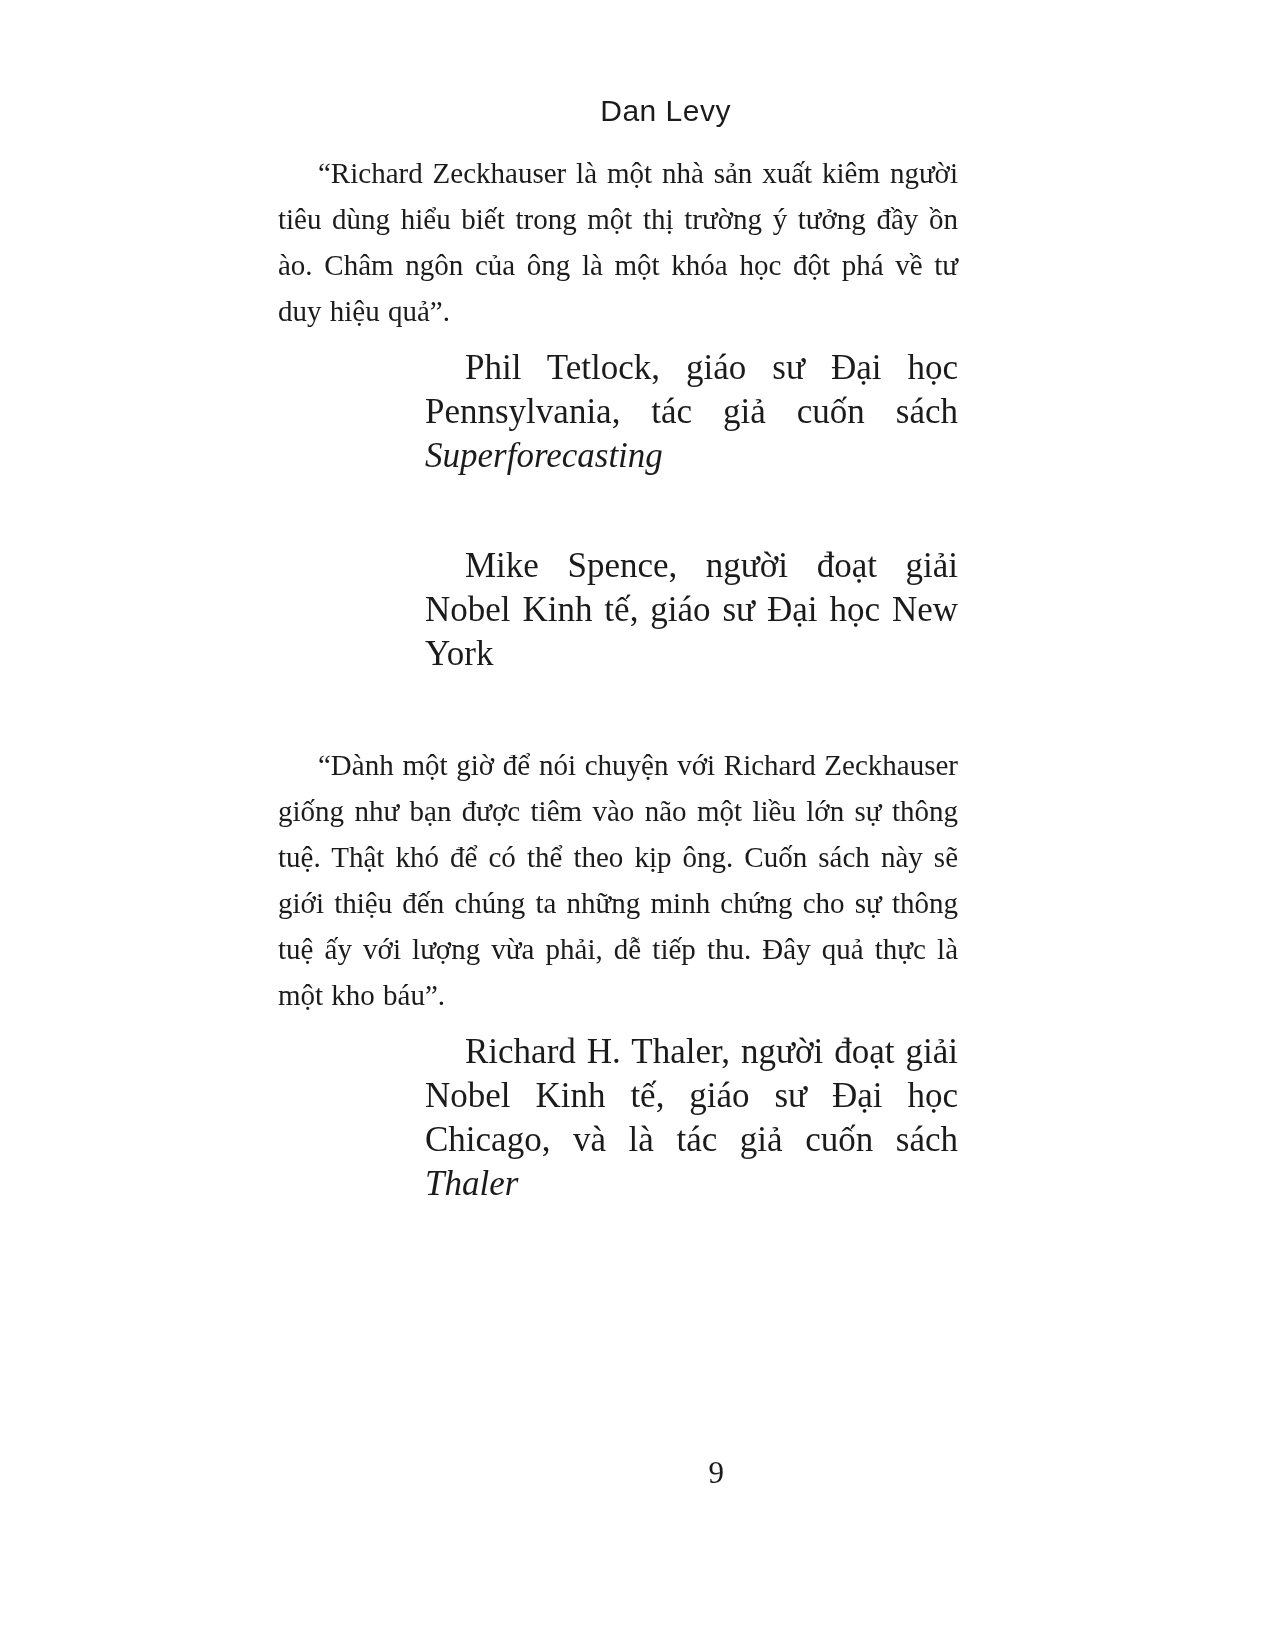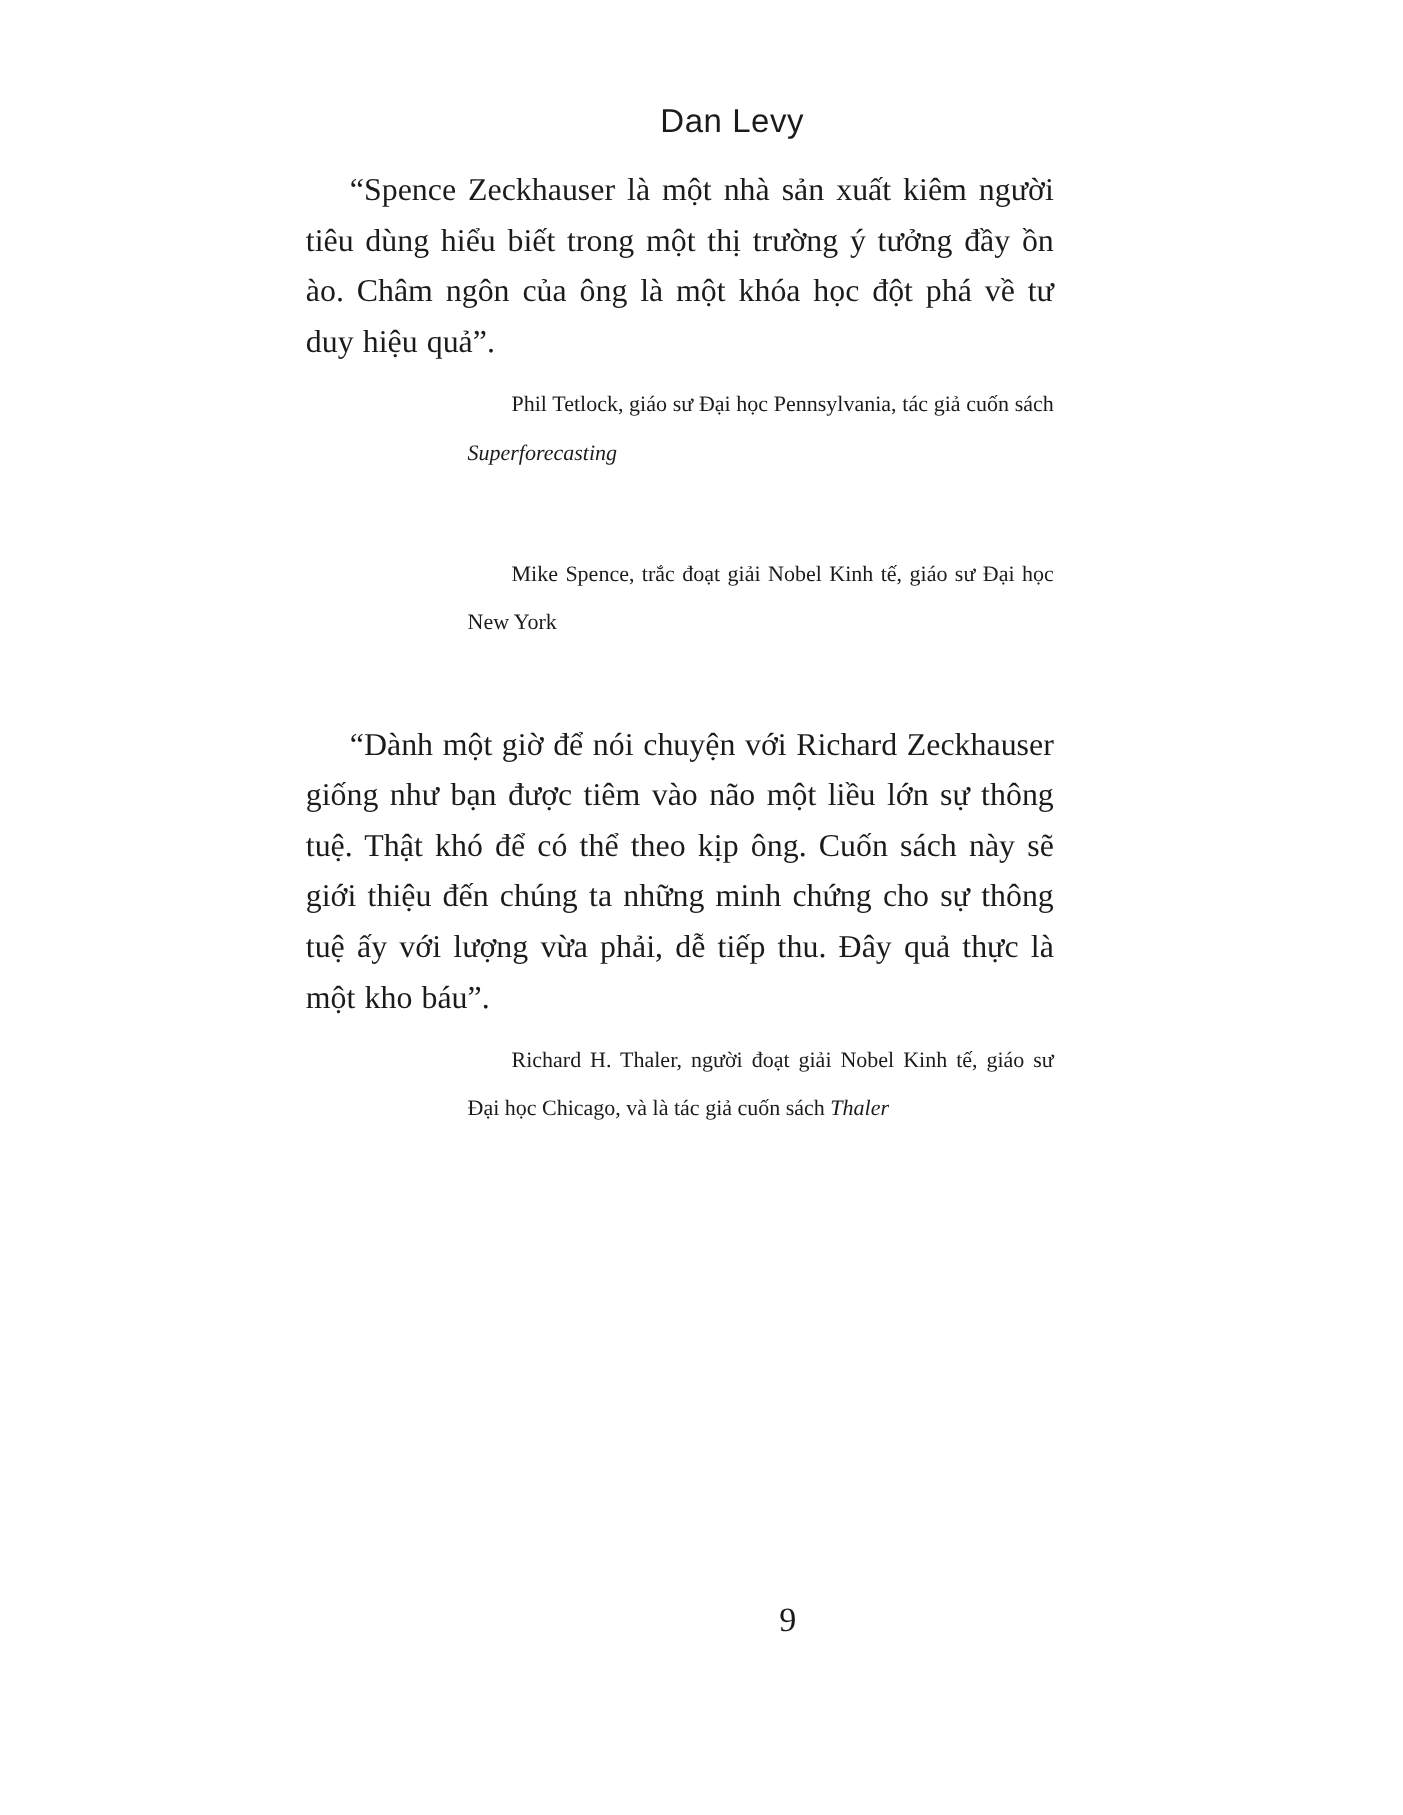--- a/index.html
+++ b/index.html
@@ -34,21 +34,21 @@
   }
   .quote {
     font-size: 29px;
     line-height: 46px;
     text-align: justify;
     text-indent: 40px;
     margin: 0 0 12px 0;
     word-spacing: 1px;
   }
   .attribution {
-    font-size: 20px;
+    font-size: 35px;
     line-height: 44px;
     text-align: justify;
     text-indent: 40px;
     margin: 0 0 66px 147px;
   }
   .attribution .italic {
     font-style: italic;
   }
   .quote-block:last-of-type .attribution {
     margin-bottom: 0;
@@ -64,26 +64,26 @@
 </head>
 <body>
 
 <div class="page">
 
   <div class="running-header">Dan Levy</div>
 
   <div class="content">
 
     <div class="quote-block">
-      <p class="quote">“Spence Zeckhauser là một nhà sản xuất kiêm người tiêu dùng hiểu biết trong một thị trường ý tưởng đầy ồn ào. Châm ngôn của ông là một khóa học đột phá về tư duy hiệu quả”.</p>
+      <p class="quote">“Richard Zeckhauser là một nhà sản xuất kiêm người tiêu dùng hiểu biết trong một thị trường ý tưởng đầy ồn ào. Châm ngôn của ông là một khóa học đột phá về tư duy hiệu quả”.</p>
       <p class="attribution"><span>Phil Tetlock, giáo sư Đại học Pennsylvania, tác giả cuốn sách </span><span class="italic">Superforecasting</span></p>
     </div>
 
     <div class="quote-block">
-      <p class="attribution"><span>Mike Spence, trắc đoạt giải Nobel Kinh tế, giáo sư Đại học New York</span><span class="italic"></span></p>
+      <p class="attribution"><span>Mike Spence, người đoạt giải Nobel Kinh tế, giáo sư Đại học New York</span><span class="italic"></span></p>
     </div>
 
     <div class="quote-block">
       <p class="quote">“Dành một giờ để nói chuyện với Richard Zeckhauser giống như bạn được tiêm vào não một liều lớn sự thông tuệ. Thật khó để có thể theo kịp ông. Cuốn sách này sẽ giới thiệu đến chúng ta những minh chứng cho sự thông tuệ ấy với lượng vừa phải, dễ tiếp thu. Đây quả thực là một kho báu”.</p>
       <p class="attribution"><span>Richard H. Thaler, người đoạt giải Nobel Kinh tế, giáo sư Đại học Chicago, và là tác giả cuốn sách </span><span class="italic">Thaler</span></p>
     </div>
 
   </div>
 
   <div class="page-number">9</div>

